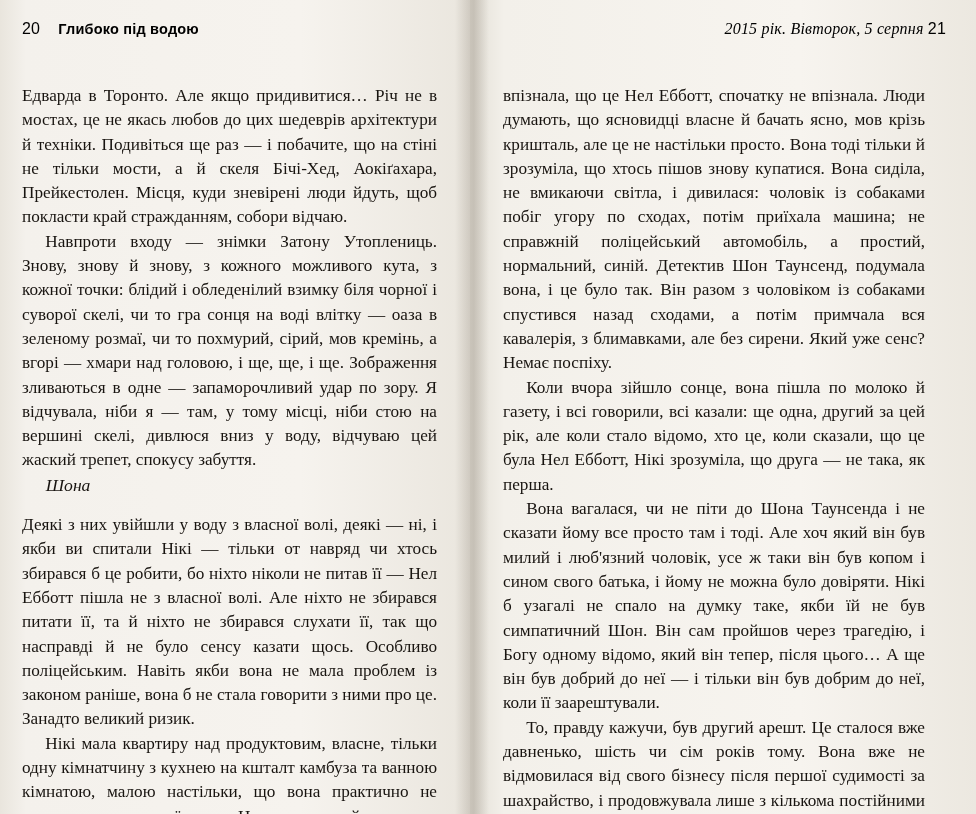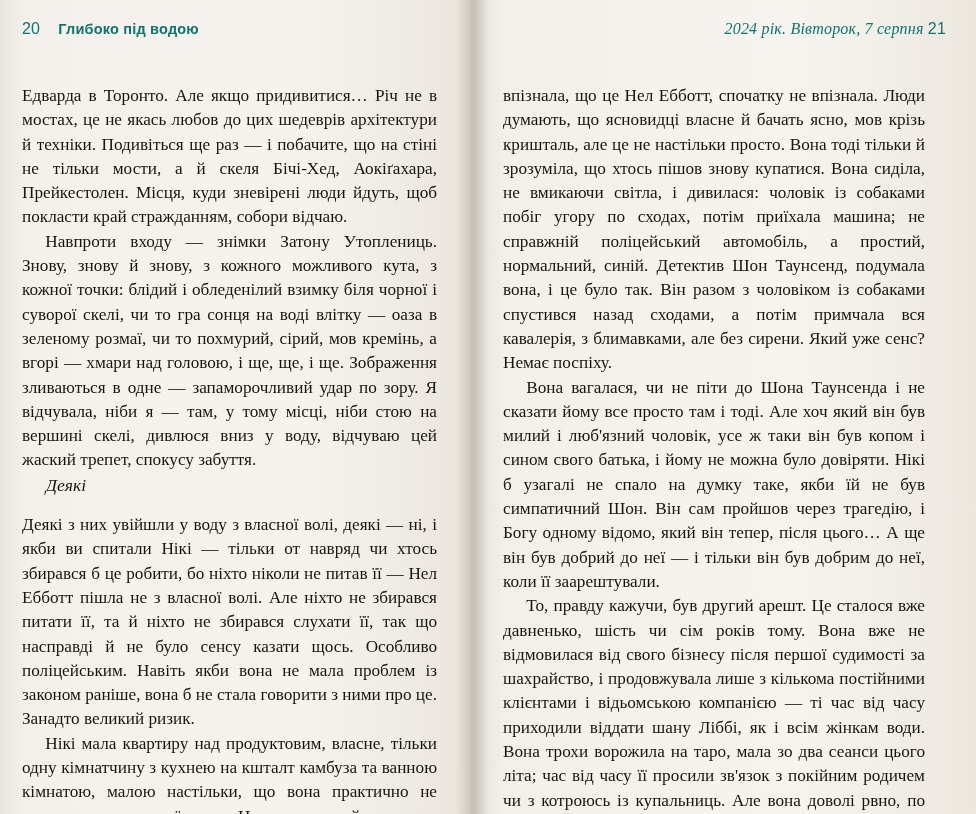--- a/index.html
+++ b/index.html
@@ -45,21 +45,21 @@
     top: 0;
   }
   .col-left  { left: 0;   width: 455px; }
   .col-right { left: 489px; width: 487px; }
 
   .header {
     position: absolute;
     top: 20px;
     font-size: 15.5px;
     letter-spacing: 0.2px;
-    color: #0f766e;
+    color: #000000;
     white-space: nowrap;
   }
   .header .folio {
     font-family: "Liberation Sans", sans-serif;
     font-size: 16px;
     font-weight: 400;
   }
   .header .title {
     font-family: "Liberation Sans", sans-serif;
     font-size: 14.5px;
@@ -128,38 +128,39 @@
   <div class="col col-left">
 
     <div class="header header-left">
       <span class="folio">20</span>
       <span class="title">Глибоко під водою</span>
     </div>
 
     <div class="body-text body-left">
       <p class="noindent">Едварда в Торонто. Але якщо придивитися… Річ не в мостах, це не якась любов до цих шедеврів архітектури й техніки. Подивіться ще раз — і побачите, що на стіні не тільки мости, а й скеля Бічі-Хед, Аокіґахара, Прейкестолен. Місця, куди зневірені люди йдуть, щоб покласти край стражданням, собори відчаю.</p>
       <p>Навпроти входу — знімки Затону Утоплениць. Знову, знову й знову, з кожного можливого кута, з кожної точки: блідий і обледенілий взимку біля чорної і суворої скелі, чи то гра сонця на воді влітку — оаза в зеленому розмаї, чи то похмурий, сірий, мов кремінь, а вгорі — хмари над головою, і ще, ще, і ще. Зображення зливаються в одне — запаморочливий удар по зору. Я відчувала, ніби я — там, у тому місці, ніби стою на вершині скелі, дивлюся вниз у воду, відчуваю цей жаский трепет, спокусу забуття.</p>
-      <p class="section-head">Деякі</p>
+      <p class="section-head">Шона</p>
       <p class="noindent">Деякі з них увійшли у воду з власної волі, деякі — ні, і якби ви спитали Нікі — тільки от навряд чи хтось збирався б це робити, бо ніхто ніколи не питав її — Нел Ебботт пішла не з власної волі. Але ніхто не збирався питати її, та й ніхто не збирався слухати її, так що насправді й не було сенсу казати щось. Особливо поліцейським. Навіть якби вона не мала проблем із законом раніше, вона б не стала говорити з ними про це. Занадто великий ризик.</p>
       <p>Нікі мала квартиру над продуктовим, власне, тільки одну кімнатчину з кухнею на кшталт камбуза та ванною кімнатою, малою настільки, що вона практично не виправдовувала такої назви. Немає про що й говорити, майже немає показати за все життя, зате Нікі мала зручне крісло біля вікна з краєвидом на місто, і отам вона сиділа та їла, і навіть іноді дрімала, бо й останніми ночами майже не спалося, тож не було особливого сенсу лягати в ліжко.</p>
 
     </div>
   </div>
 
   <div class="col col-right">
 
     <div class="header header-right">
       <span class="title-italic">
-        <span>2024 рік.</span>
-        <span class="it">Вівторок, 7 серпня</span>
+        <span>2015 рік.</span>
+        <span class="it">Вівторок, 5 серпня</span>
       </span>
       <span class="folio">21</span>
     </div>
 
     <div class="body-text body-right">
       <p class="noindent">впізнала, що це Нел Ебботт, спочатку не впізнала. Люди думають, що ясновидці власне й бачать ясно, мов крізь кришталь, але це не настільки просто. Вона тоді тільки й зрозуміла, що хтось пішов знову купатися. Вона сиділа, не вмикаючи світла, і дивилася: чоловік із собаками побіг угору по сходах, потім приїхала машина; не справжній поліцейський автомобіль, а простий, нормальний, синій. Детектив Шон Таунсенд, подумала вона, і це було так. Він разом з чоловіком із собаками спустився назад сходами, а потім примчала вся кавалерія, з блимавками, але без сирени. Який уже сенс? Немає поспіху.</p>
+      <p>Коли вчора зійшло сонце, вона пішла по молоко й газету, і всі говорили, всі казали: ще одна, другий за цей рік, але коли стало відомо, хто це, коли сказали, що це була Нел Ебботт, Нікі зрозуміла, що друга — не така, як перша.</p>
       <p>Вона вагалася, чи не піти до Шона Таунсенда і не сказати йому все просто там і тоді. Але хоч який він був милий і люб'язний чоловік, усе ж таки він був копом і сином свого батька, і йому не можна було довіряти. Нікі б узагалі не спало на думку таке, якби їй не був симпатичний Шон. Він сам пройшов через трагедію, і Богу одному відомо, який він тепер, після цього… А ще він був добрий до неї — і тільки він був добрим до неї, коли її заарештували.</p>
       <p>То, правду кажучи, був другий арешт. Це сталося вже давненько, шість чи сім років тому. Вона вже не відмовилася від свого бізнесу після першої судимості за шахрайство, і продовжувала лише з кількома постійними клієнтами і відьомською компанією — ті час від часу приходили віддати шану Ліббі, як і всім жінкам води. Вона трохи ворожила на таро, мала зо два сеанси цього літа; час від часу її просили зв'язок з покійним родичем чи з котроюсь із купальниць. Але вона доволі рвно, по суті, не вела справ.</p>
 
     </div>
   </div>
 
 </div>
 
 </body></html>

